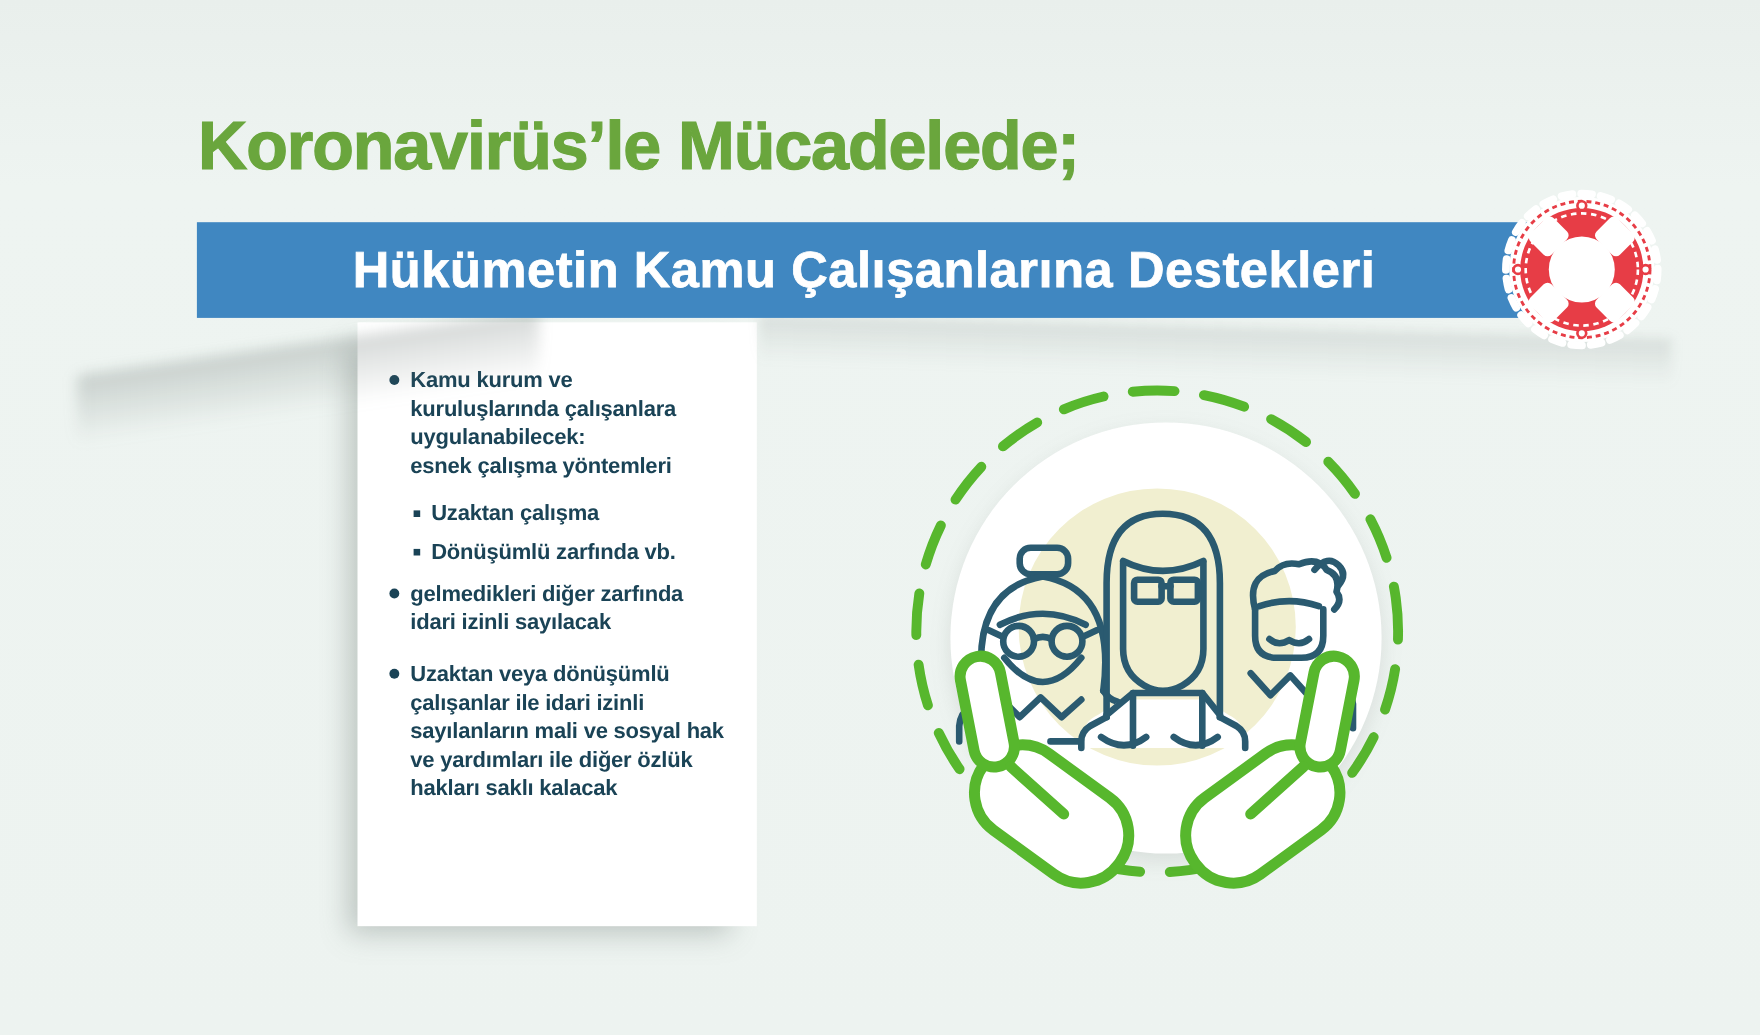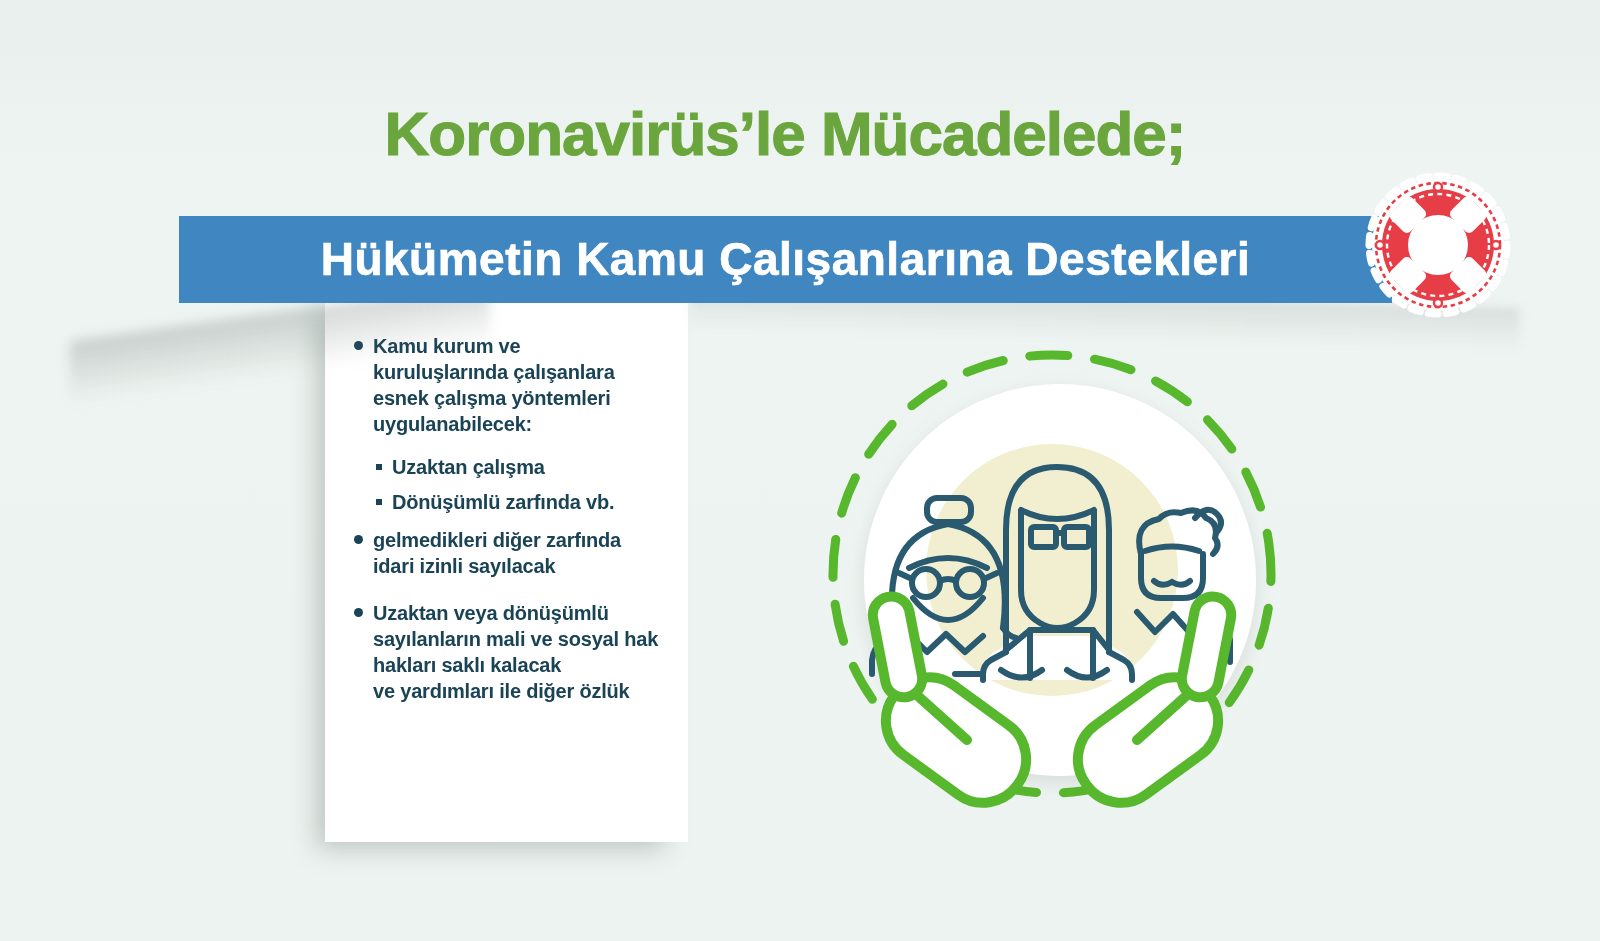--- a/index.html
+++ b/index.html
@@ -3,35 +3,35 @@
 <meta charset="utf-8">
 <style>
   html,body{margin:0;padding:0;}
   .stage{
     position:relative; width:1600px; height:941px; overflow:hidden;
     background:linear-gradient(180deg,#e9efec 0%,#eef4f1 18%,#edf3f0 100%);
     font-family:"Liberation Sans", sans-serif;
   }
   .title{
     position:absolute; left:180px; top:98px; width:1210px; height:80px;
-    text-align:center; font-size:62px; font-weight:700; letter-spacing:-1px;
+    text-align:left; font-size:62px; font-weight:700; letter-spacing:-1px;
     color:#6aa63d; -webkit-text-stroke:1.1px #6aa63d; white-space:nowrap;
   }
   .wedge-left{
     position:absolute; left:70px; top:282px; width:420px; height:92px;
     background:linear-gradient(180deg, rgba(100,112,108,.28), transparent 70%);
     transform:skewY(-8deg); transform-origin:right top; filter:blur(6px); z-index:3;
   }
   .wedge-right{
     position:absolute; left:690px; top:286px; width:830px; height:58px;
     background:linear-gradient(180deg, rgba(100,112,108,.16), transparent 75%);
     transform:skewY(1.5deg); transform-origin:left top; filter:blur(5px); z-index:3;
   }
   .banner{
-    position:absolute; left:179px; top:216px; width:1213px; height:87px;
+    position:absolute; left:179px; top:202px; width:1213px; height:87px;
     background:#4087c1; z-index:4;
   }
   .banner .btxt{
     display:block; width:100%; height:87px; line-height:87px; text-align:center;
     color:#ffffff; font-size:46px; font-weight:700; letter-spacing:0.5px;
     -webkit-text-stroke:0.7px #ffffff; white-space:nowrap;
   }
   .lifebuoy{ position:absolute; left:1360px; top:167px; z-index:5; }
   .card{
     position:absolute; left:325px; top:293px; width:363px; height:549px;
@@ -97,22 +97,22 @@
     </g>
   </svg>
 
   <div class="card">
     <ul class="bullets">
       <li>
         <span class="dot"></span>
         <span>
           <span class="ln">Kamu kurum ve</span>
           <span class="ln">kuruluşlarında çalışanlara</span>
+          <span class="ln">uygulanabilecek:</span>
           <span class="ln">esnek çalışma yöntemleri</span>
-          <span class="ln">uygulanabilecek:</span>
         </span>
       </li>
       <li class="sb">
         <span class="sq"></span>
         <span>Uzaktan çalışma</span>
       </li>
       <li class="sb">
         <span class="sq"></span>
         <span>Dönüşümlü zarfında vb.</span>
       </li>
@@ -120,23 +120,24 @@
         <span class="dot"></span>
         <span>
           <span class="ln">gelmedikleri diğer zarfında</span>
           <span class="ln">idari izinli sayılacak</span>
         </span>
       </li>
       <li>
         <span class="dot"></span>
         <span>
           <span class="ln">Uzaktan veya dönüşümlü</span>
+          <span class="ln">çalışanlar ile idari izinli</span>
           <span class="ln">sayılanların mali ve sosyal hak</span>
+          <span class="ln">ve yardımları ile diğer özlük</span>
           <span class="ln">hakları saklı kalacak</span>
-          <span class="ln">ve yardımları ile diğer özlük</span>
         </span>
       </li>
     </ul>
   </div>
 
   <svg class="illu" width="470" height="560" viewBox="0 0 470 560">
 
     <circle cx="237" cy="234" r="219" fill="none" stroke="#57b72d" stroke-width="9" stroke-dasharray="38 27" stroke-linecap="round" transform="rotate(-8 237 234)"></circle>
 
     <circle class="white-circle" cx="245" cy="240" r="196" fill="#ffffff"></circle>

